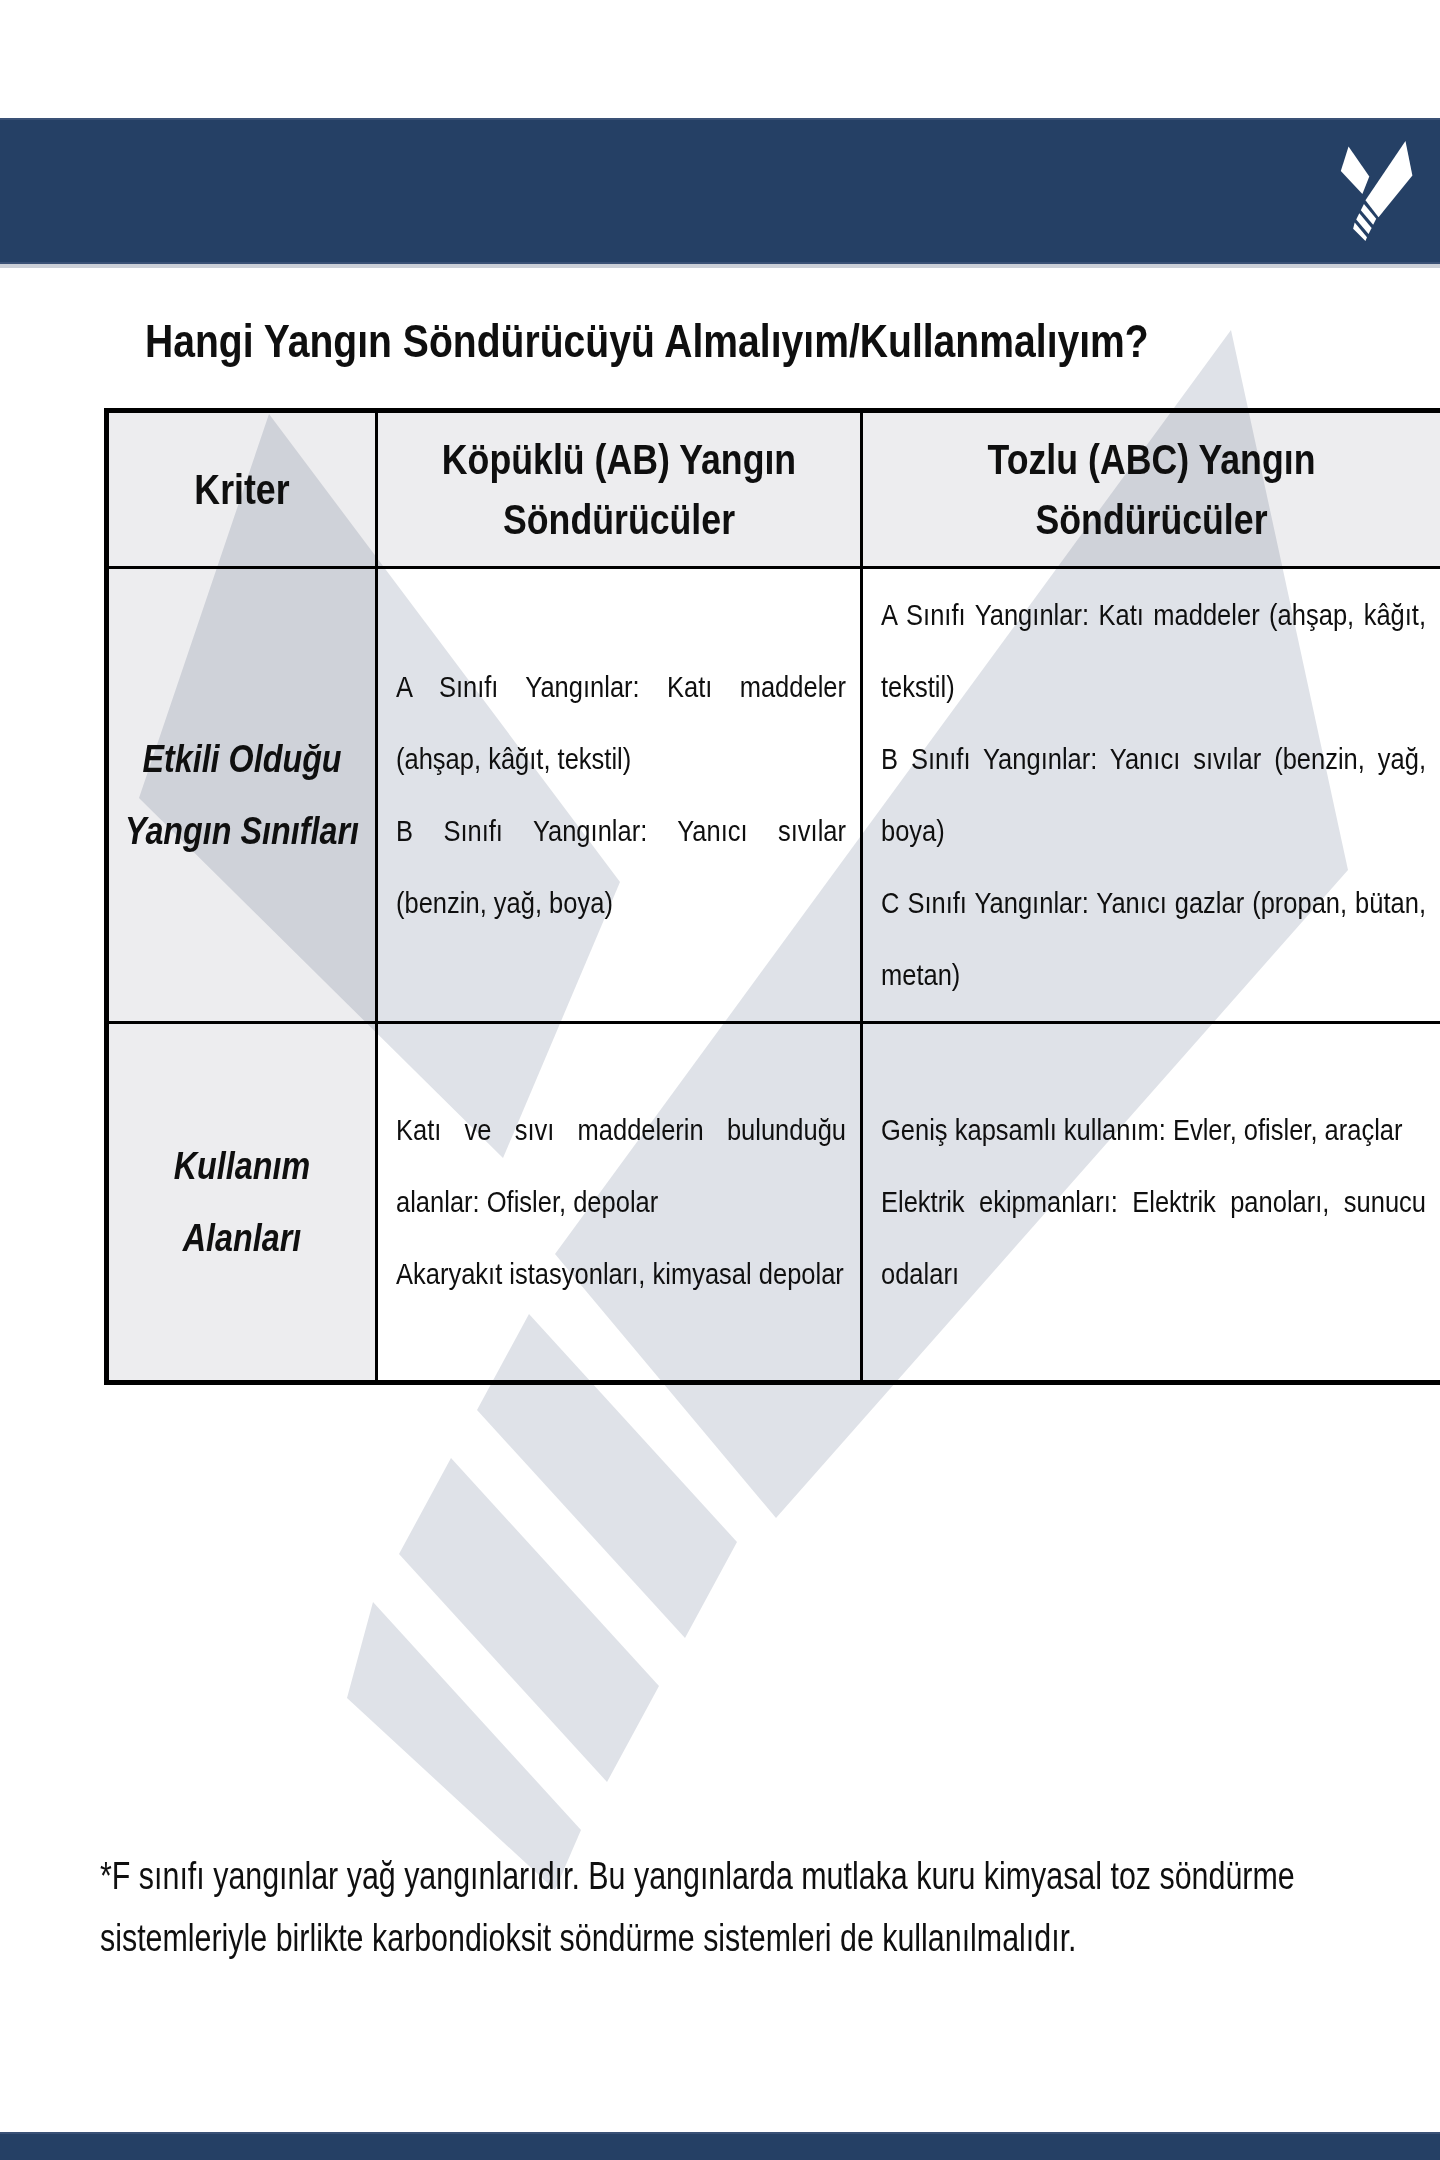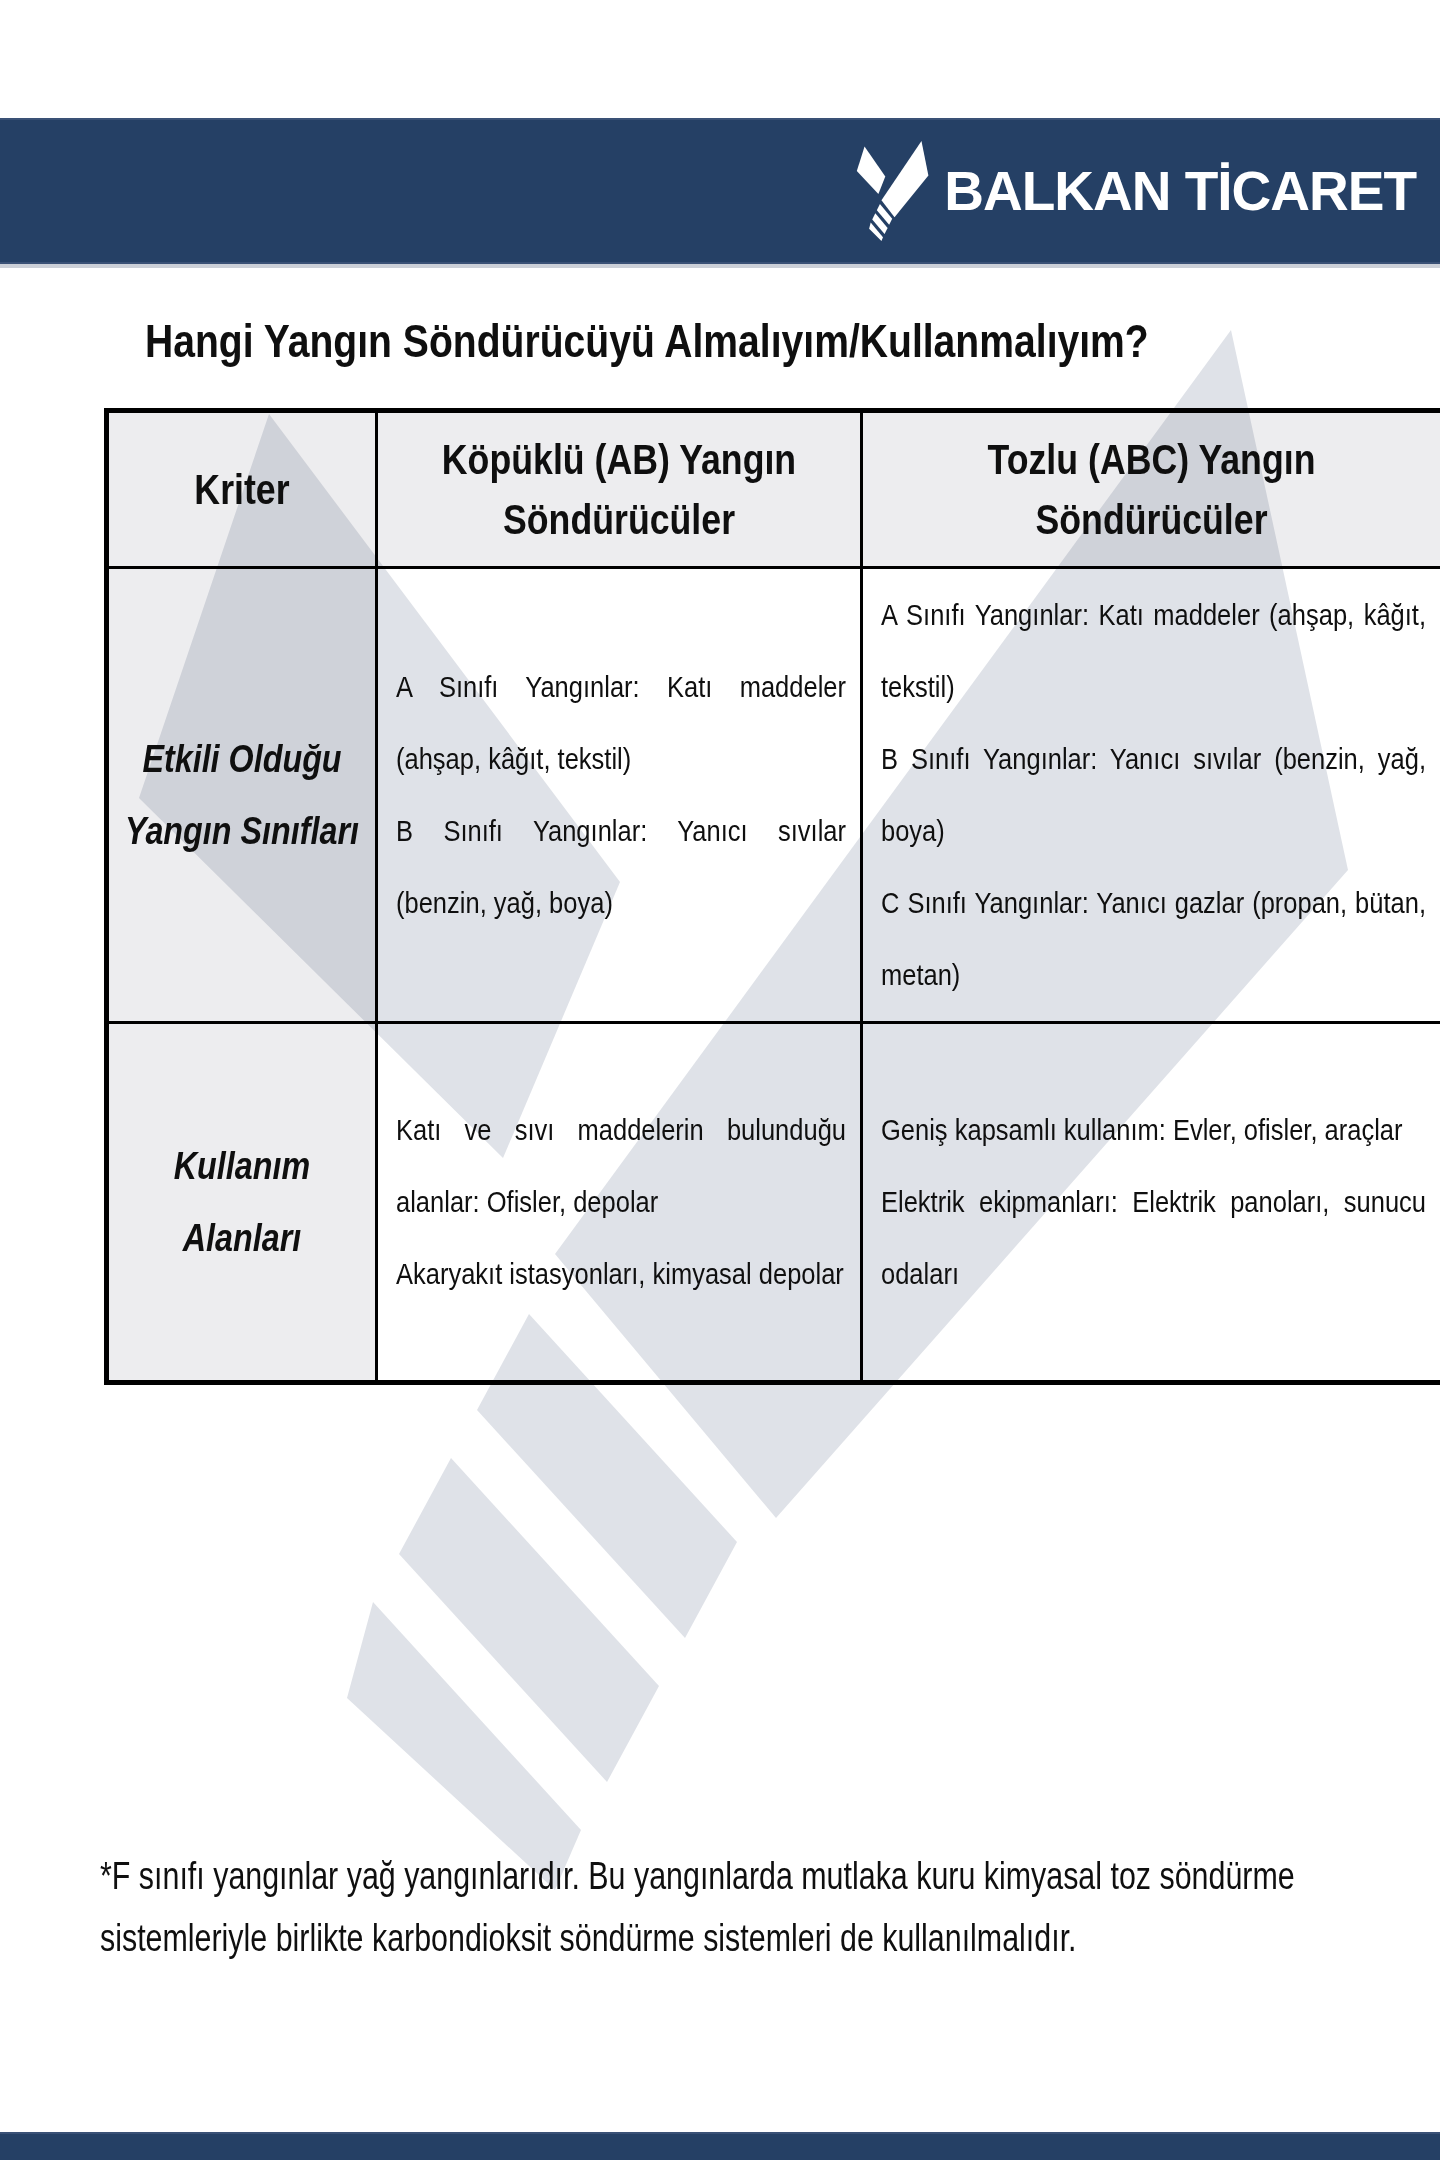--- a/index.html
+++ b/index.html
@@ -78,21 +78,20 @@
     <polygon points="21,106 37,125 35,130 19,114"></polygon>
   </symbol>
 </svg>
 
 <div class="page">
 
   <header class="topbar">
     <svg class="logo-mark" viewBox="0 0 100 130" fill="#ffffff">
         <use href="#mark"></use>
       </svg>
-    <span class="brand-name">BALKAN TİCARET</span>
   </header>
 
   <h1 class="title">Hangi Yangın Söndürücüyü Almalıyım/Kullanmalıyım?</h1>
 
   <div class="table-zone">
     <svg class="watermark" viewBox="0 0 100 130" preserveAspectRatio="none">
         <use href="#mark"></use>
       </svg>
 
     <table class="cmp">

